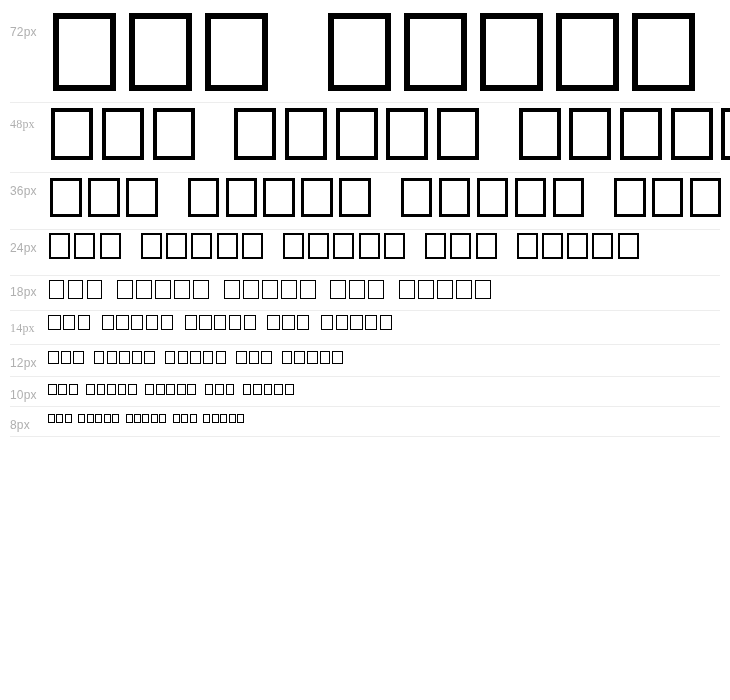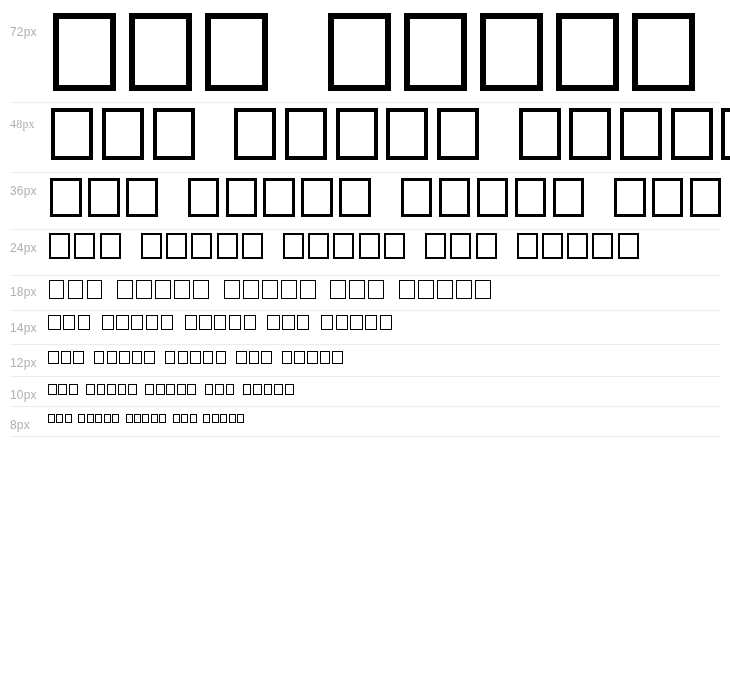--- a/index.html
+++ b/index.html
@@ -76,21 +76,21 @@
     <div class="preview-row" style="height: 46px; text-align: center;">
       <span class="size-label" style="top: 12px; color: rgb(176, 176, 176);">24px</span>
       <div class="sample" style="top: 3px; padding-left: 49.16px;"><span class="glyph-box" style="width: 21px; height: 25.92px; border: 2px solid rgb(0, 0, 0); margin-right: 4.32px;"></span><span class="glyph-box" style="width: 21px; height: 25.92px; border: 2px solid rgb(0, 0, 0); margin-right: 4.32px;"></span><span class="glyph-box" style="width: 21px; height: 25.92px; border: 2px solid rgb(0, 0, 0); margin-right: 4.32px;"></span><span class="word-space" style="width: 15.6px;"></span><span class="glyph-box" style="width: 21px; height: 25.92px; border: 2px solid rgb(0, 0, 0); margin-right: 4.32px;"></span><span class="glyph-box" style="width: 21px; height: 25.92px; border: 2px solid rgb(0, 0, 0); margin-right: 4.32px;"></span><span class="glyph-box" style="width: 21px; height: 25.92px; border: 2px solid rgb(0, 0, 0); margin-right: 4.32px;"></span><span class="glyph-box" style="width: 21px; height: 25.92px; border: 2px solid rgb(0, 0, 0); margin-right: 4.32px;"></span><span class="glyph-box" style="width: 21px; height: 25.92px; border: 2px solid rgb(0, 0, 0); margin-right: 4.32px;"></span><span class="word-space" style="width: 15.6px;"></span><span class="glyph-box" style="width: 21px; height: 25.92px; border: 2px solid rgb(0, 0, 0); margin-right: 4.32px;"></span><span class="glyph-box" style="width: 21px; height: 25.92px; border: 2px solid rgb(0, 0, 0); margin-right: 4.32px;"></span><span class="glyph-box" style="width: 21px; height: 25.92px; border: 2px solid rgb(0, 0, 0); margin-right: 4.32px;"></span><span class="glyph-box" style="width: 21px; height: 25.92px; border: 2px solid rgb(0, 0, 0); margin-right: 4.32px;"></span><span class="glyph-box" style="width: 21px; height: 25.92px; border: 2px solid rgb(0, 0, 0); margin-right: 4.32px;"></span><span class="word-space" style="width: 15.6px;"></span><span class="glyph-box" style="width: 21px; height: 25.92px; border: 2px solid rgb(0, 0, 0); margin-right: 4.32px;"></span><span class="glyph-box" style="width: 21px; height: 25.92px; border: 2px solid rgb(0, 0, 0); margin-right: 4.32px;"></span><span class="glyph-box" style="width: 21px; height: 25.92px; border: 2px solid rgb(0, 0, 0); margin-right: 4.32px;"></span><span class="word-space" style="width: 15.6px;"></span><span class="glyph-box" style="width: 21px; height: 25.92px; border: 2px solid rgb(0, 0, 0); margin-right: 4.32px;"></span><span class="glyph-box" style="width: 21px; height: 25.92px; border: 2px solid rgb(0, 0, 0); margin-right: 4.32px;"></span><span class="glyph-box" style="width: 21px; height: 25.92px; border: 2px solid rgb(0, 0, 0); margin-right: 4.32px;"></span><span class="glyph-box" style="width: 21px; height: 25.92px; border: 2px solid rgb(0, 0, 0); margin-right: 4.32px;"></span><span class="glyph-box" style="width: 21px; height: 25.92px; border: 2px solid rgb(0, 0, 0); margin-right: 4.32px;"></span></div>
       <div class="row-divider" style="background: rgb(237, 237, 237);"></div>
     </div>
     <div class="preview-row" style="height: 35px;">
       <span class="size-label" style="top: 10px; color: rgb(176, 176, 176);">18px</span>
       <div class="sample" style="top: 4px; padding-left: 48.62px;"><span class="glyph-box" style="width: 15.75px; height: 19.44px; border: 1px solid rgb(0, 0, 0); margin-right: 3.24px;"></span><span class="glyph-box" style="width: 15.75px; height: 19.44px; border: 1px solid rgb(0, 0, 0); margin-right: 3.24px;"></span><span class="glyph-box" style="width: 15.75px; height: 19.44px; border: 1px solid rgb(0, 0, 0); margin-right: 3.24px;"></span><span class="word-space" style="width: 11.7px;"></span><span class="glyph-box" style="width: 15.75px; height: 19.44px; border: 1px solid rgb(0, 0, 0); margin-right: 3.24px;"></span><span class="glyph-box" style="width: 15.75px; height: 19.44px; border: 1px solid rgb(0, 0, 0); margin-right: 3.24px;"></span><span class="glyph-box" style="width: 15.75px; height: 19.44px; border: 1px solid rgb(0, 0, 0); margin-right: 3.24px;"></span><span class="glyph-box" style="width: 15.75px; height: 19.44px; border: 1px solid rgb(0, 0, 0); margin-right: 3.24px;"></span><span class="glyph-box" style="width: 15.75px; height: 19.44px; border: 1px solid rgb(0, 0, 0); margin-right: 3.24px;"></span><span class="word-space" style="width: 11.7px;"></span><span class="glyph-box" style="width: 15.75px; height: 19.44px; border: 1px solid rgb(0, 0, 0); margin-right: 3.24px;"></span><span class="glyph-box" style="width: 15.75px; height: 19.44px; border: 1px solid rgb(0, 0, 0); margin-right: 3.24px;"></span><span class="glyph-box" style="width: 15.75px; height: 19.44px; border: 1px solid rgb(0, 0, 0); margin-right: 3.24px;"></span><span class="glyph-box" style="width: 15.75px; height: 19.44px; border: 1px solid rgb(0, 0, 0); margin-right: 3.24px;"></span><span class="glyph-box" style="width: 15.75px; height: 19.44px; border: 1px solid rgb(0, 0, 0); margin-right: 3.24px;"></span><span class="word-space" style="width: 11.7px;"></span><span class="glyph-box" style="width: 15.75px; height: 19.44px; border: 1px solid rgb(0, 0, 0); margin-right: 3.24px;"></span><span class="glyph-box" style="width: 15.75px; height: 19.44px; border: 1px solid rgb(0, 0, 0); margin-right: 3.24px;"></span><span class="glyph-box" style="width: 15.75px; height: 19.44px; border: 1px solid rgb(0, 0, 0); margin-right: 3.24px;"></span><span class="word-space" style="width: 11.7px;"></span><span class="glyph-box" style="width: 15.75px; height: 19.44px; border: 1px solid rgb(0, 0, 0); margin-right: 3.24px;"></span><span class="glyph-box" style="width: 15.75px; height: 19.44px; border: 1px solid rgb(0, 0, 0); margin-right: 3.24px;"></span><span class="glyph-box" style="width: 15.75px; height: 19.44px; border: 1px solid rgb(0, 0, 0); margin-right: 3.24px;"></span><span class="glyph-box" style="width: 15.75px; height: 19.44px; border: 1px solid rgb(0, 0, 0); margin-right: 3.24px;"></span><span class="glyph-box" style="width: 15.75px; height: 19.44px; border: 1px solid rgb(0, 0, 0); margin-right: 3.24px;"></span></div>
       <div class="row-divider" style="background: rgb(237, 237, 237);"></div>
     </div>
-    <div class="preview-row" style="height: 34px;">
+    <div class="preview-row" style="height: 34px; font-family: Liberation Serif, serif;">
       <span class="size-label" style="top: 11px; color: rgb(176, 176, 176);">14px</span>
       <div class="sample" style="top: 4px; padding-left: 48.26px;"><span class="glyph-box" style="width: 12.25px; height: 15.12px; border: 1px solid rgb(0, 0, 0); margin-right: 2.52px;"></span><span class="glyph-box" style="width: 12.25px; height: 15.12px; border: 1px solid rgb(0, 0, 0); margin-right: 2.52px;"></span><span class="glyph-box" style="width: 12.25px; height: 15.12px; border: 1px solid rgb(0, 0, 0); margin-right: 2.52px;"></span><span class="word-space" style="width: 9.1px;"></span><span class="glyph-box" style="width: 12.25px; height: 15.12px; border: 1px solid rgb(0, 0, 0); margin-right: 2.52px;"></span><span class="glyph-box" style="width: 12.25px; height: 15.12px; border: 1px solid rgb(0, 0, 0); margin-right: 2.52px;"></span><span class="glyph-box" style="width: 12.25px; height: 15.12px; border: 1px solid rgb(0, 0, 0); margin-right: 2.52px;"></span><span class="glyph-box" style="width: 12.25px; height: 15.12px; border: 1px solid rgb(0, 0, 0); margin-right: 2.52px;"></span><span class="glyph-box" style="width: 12.25px; height: 15.12px; border: 1px solid rgb(0, 0, 0); margin-right: 2.52px;"></span><span class="word-space" style="width: 9.1px;"></span><span class="glyph-box" style="width: 12.25px; height: 15.12px; border: 1px solid rgb(0, 0, 0); margin-right: 2.52px;"></span><span class="glyph-box" style="width: 12.25px; height: 15.12px; border: 1px solid rgb(0, 0, 0); margin-right: 2.52px;"></span><span class="glyph-box" style="width: 12.25px; height: 15.12px; border: 1px solid rgb(0, 0, 0); margin-right: 2.52px;"></span><span class="glyph-box" style="width: 12.25px; height: 15.12px; border: 1px solid rgb(0, 0, 0); margin-right: 2.52px;"></span><span class="glyph-box" style="width: 12.25px; height: 15.12px; border: 1px solid rgb(0, 0, 0); margin-right: 2.52px;"></span><span class="word-space" style="width: 9.1px;"></span><span class="glyph-box" style="width: 12.25px; height: 15.12px; border: 1px solid rgb(0, 0, 0); margin-right: 2.52px;"></span><span class="glyph-box" style="width: 12.25px; height: 15.12px; border: 1px solid rgb(0, 0, 0); margin-right: 2.52px;"></span><span class="glyph-box" style="width: 12.25px; height: 15.12px; border: 1px solid rgb(0, 0, 0); margin-right: 2.52px;"></span><span class="word-space" style="width: 9.1px;"></span><span class="glyph-box" style="width: 12.25px; height: 15.12px; border: 1px solid rgb(0, 0, 0); margin-right: 2.52px;"></span><span class="glyph-box" style="width: 12.25px; height: 15.12px; border: 1px solid rgb(0, 0, 0); margin-right: 2.52px;"></span><span class="glyph-box" style="width: 12.25px; height: 15.12px; border: 1px solid rgb(0, 0, 0); margin-right: 2.52px;"></span><span class="glyph-box" style="width: 12.25px; height: 15.12px; border: 1px solid rgb(0, 0, 0); margin-right: 2.52px;"></span><span class="glyph-box" style="width: 12.25px; height: 15.12px; border: 1px solid rgb(0, 0, 0); margin-right: 2.52px;"></span></div>
       <div class="row-divider" style="background: rgb(237, 237, 237);"></div>
     </div>
     <div class="preview-row" style="height: 32px;">
       <span class="size-label" style="top: 12px; color: rgb(176, 176, 176);">12px</span>
       <div class="sample" style="top: 6px; padding-left: 48.08px;"><span class="glyph-box" style="width: 10.5px; height: 12.96px; border: 1px solid rgb(0, 0, 0); margin-right: 2.16px;"></span><span class="glyph-box" style="width: 10.5px; height: 12.96px; border: 1px solid rgb(0, 0, 0); margin-right: 2.16px;"></span><span class="glyph-box" style="width: 10.5px; height: 12.96px; border: 1px solid rgb(0, 0, 0); margin-right: 2.16px;"></span><span class="word-space" style="width: 7.8px;"></span><span class="glyph-box" style="width: 10.5px; height: 12.96px; border: 1px solid rgb(0, 0, 0); margin-right: 2.16px;"></span><span class="glyph-box" style="width: 10.5px; height: 12.96px; border: 1px solid rgb(0, 0, 0); margin-right: 2.16px;"></span><span class="glyph-box" style="width: 10.5px; height: 12.96px; border: 1px solid rgb(0, 0, 0); margin-right: 2.16px;"></span><span class="glyph-box" style="width: 10.5px; height: 12.96px; border: 1px solid rgb(0, 0, 0); margin-right: 2.16px;"></span><span class="glyph-box" style="width: 10.5px; height: 12.96px; border: 1px solid rgb(0, 0, 0); margin-right: 2.16px;"></span><span class="word-space" style="width: 7.8px;"></span><span class="glyph-box" style="width: 10.5px; height: 12.96px; border: 1px solid rgb(0, 0, 0); margin-right: 2.16px;"></span><span class="glyph-box" style="width: 10.5px; height: 12.96px; border: 1px solid rgb(0, 0, 0); margin-right: 2.16px;"></span><span class="glyph-box" style="width: 10.5px; height: 12.96px; border: 1px solid rgb(0, 0, 0); margin-right: 2.16px;"></span><span class="glyph-box" style="width: 10.5px; height: 12.96px; border: 1px solid rgb(0, 0, 0); margin-right: 2.16px;"></span><span class="glyph-box" style="width: 10.5px; height: 12.96px; border: 1px solid rgb(0, 0, 0); margin-right: 2.16px;"></span><span class="word-space" style="width: 7.8px;"></span><span class="glyph-box" style="width: 10.5px; height: 12.96px; border: 1px solid rgb(0, 0, 0); margin-right: 2.16px;"></span><span class="glyph-box" style="width: 10.5px; height: 12.96px; border: 1px solid rgb(0, 0, 0); margin-right: 2.16px;"></span><span class="glyph-box" style="width: 10.5px; height: 12.96px; border: 1px solid rgb(0, 0, 0); margin-right: 2.16px;"></span><span class="word-space" style="width: 7.8px;"></span><span class="glyph-box" style="width: 10.5px; height: 12.96px; border: 1px solid rgb(0, 0, 0); margin-right: 2.16px;"></span><span class="glyph-box" style="width: 10.5px; height: 12.96px; border: 1px solid rgb(0, 0, 0); margin-right: 2.16px;"></span><span class="glyph-box" style="width: 10.5px; height: 12.96px; border: 1px solid rgb(0, 0, 0); margin-right: 2.16px;"></span><span class="glyph-box" style="width: 10.5px; height: 12.96px; border: 1px solid rgb(0, 0, 0); margin-right: 2.16px;"></span><span class="glyph-box" style="width: 10.5px; height: 12.96px; border: 1px solid rgb(0, 0, 0); margin-right: 2.16px;"></span></div>
       <div class="row-divider" style="background: rgb(237, 237, 237);"></div>
     </div>
     <div class="preview-row" style="height: 30px;">

